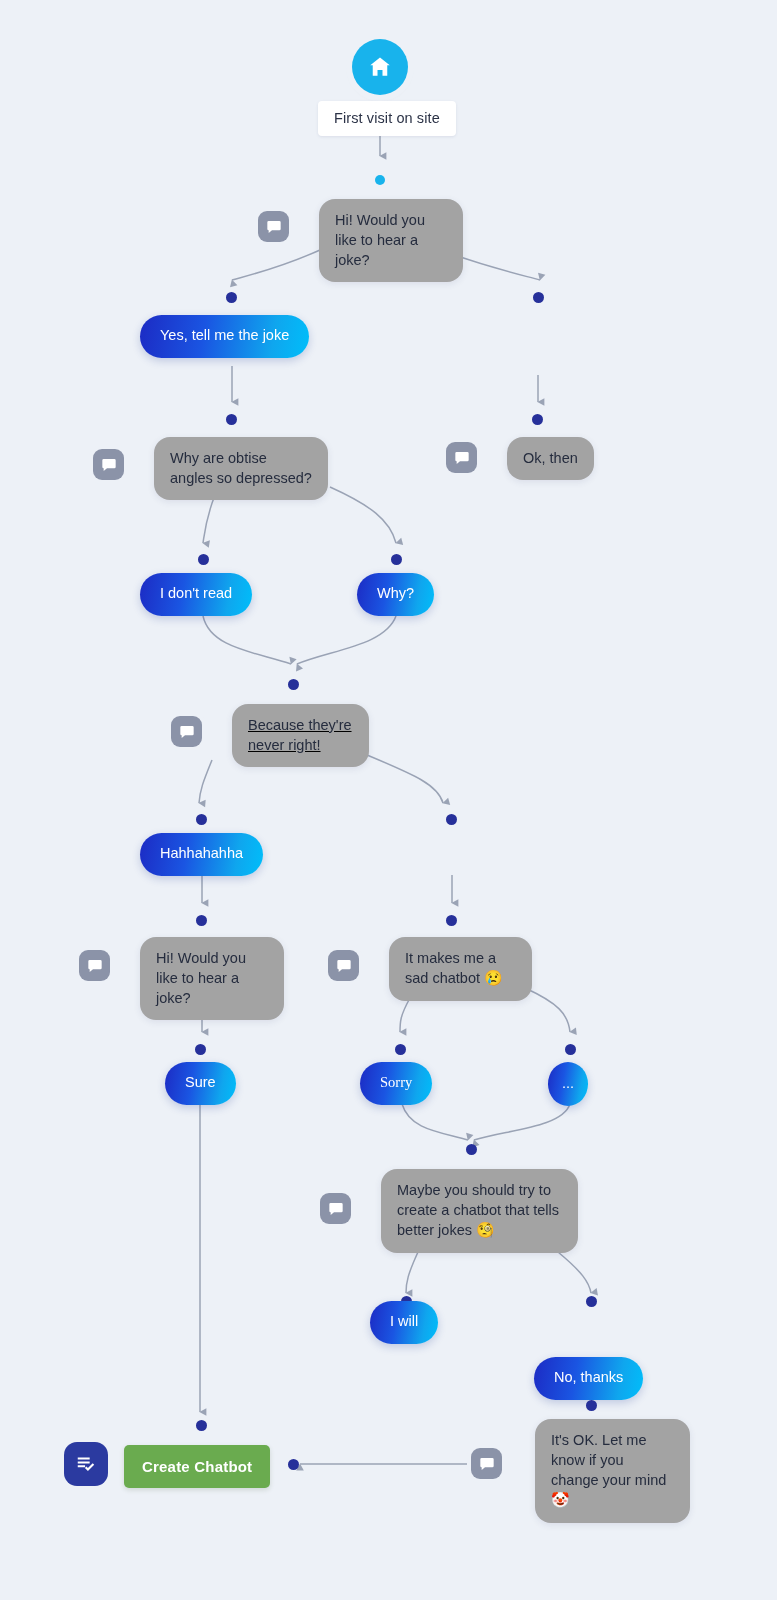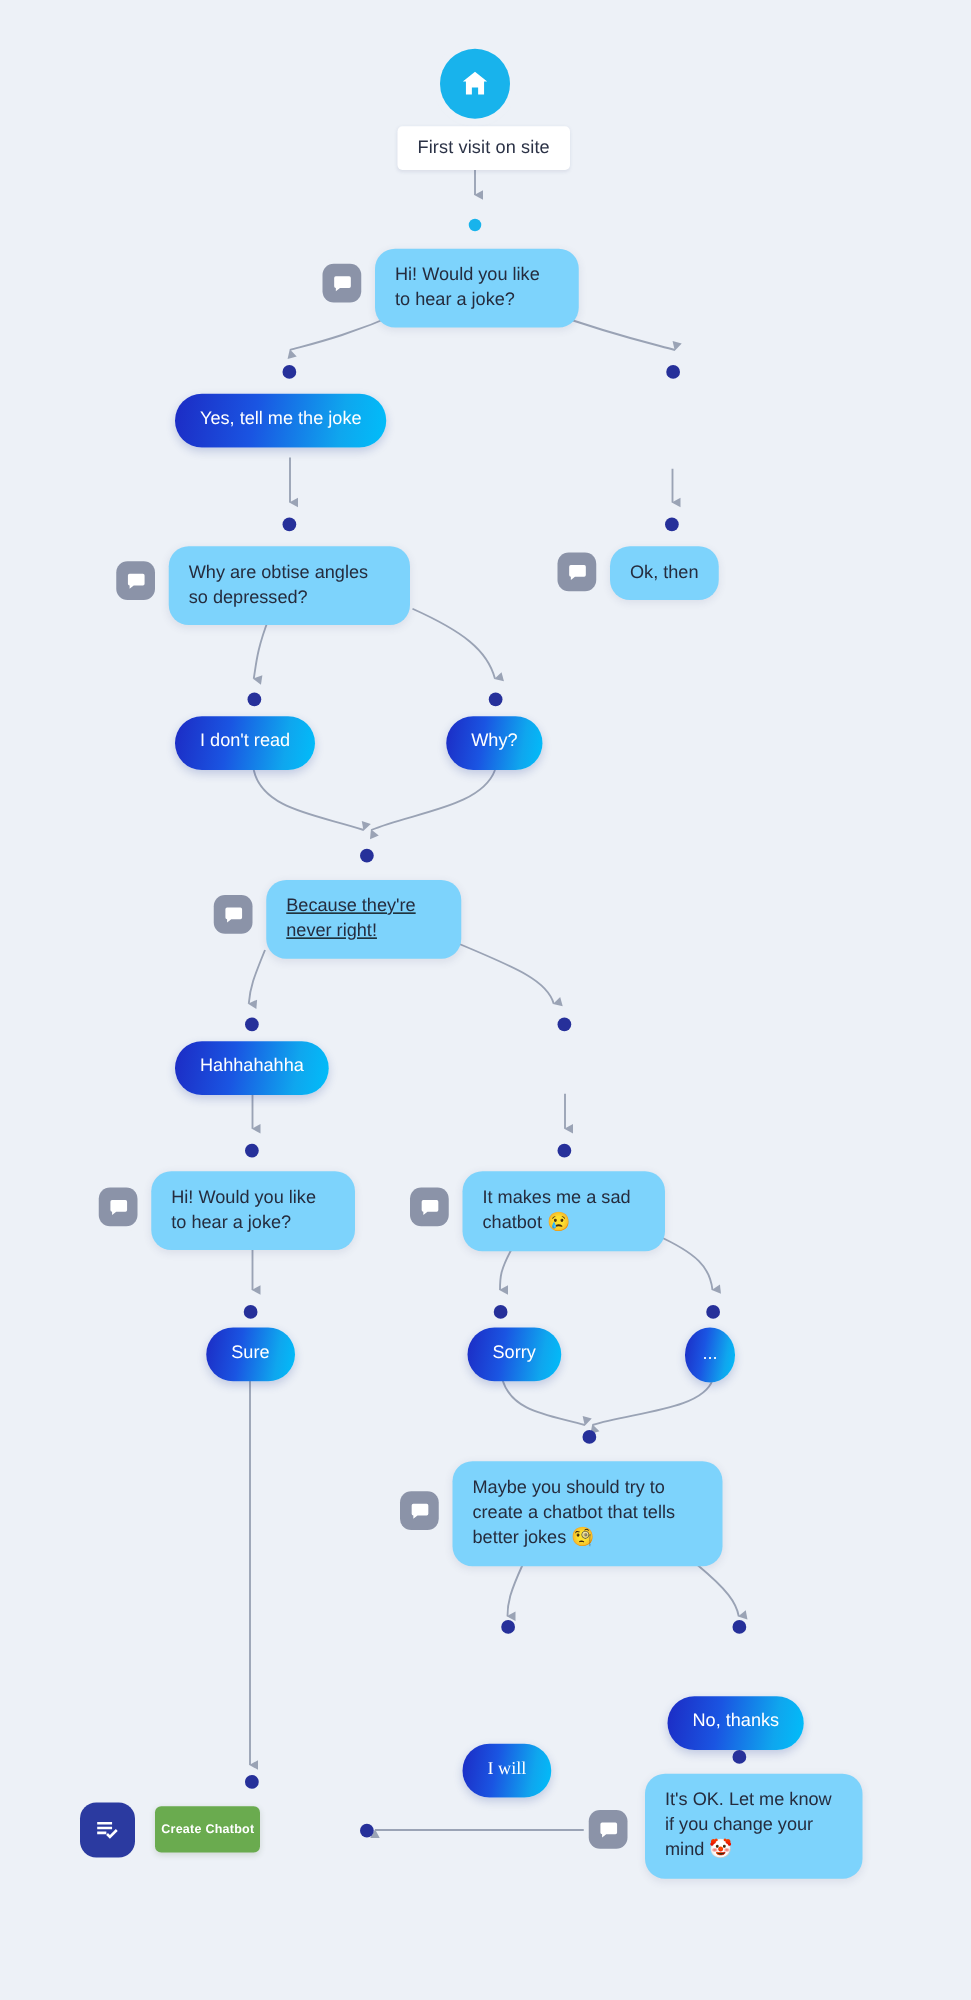--- a/index.html
+++ b/index.html
@@ -31,27 +31,28 @@
     padding: 9px 16px 10px;
     font-size: 14.5px;
     color: #2b3246;
     letter-spacing: .1px;
     box-shadow: 0 1px 3px rgba(45,60,105,.10);
     white-space: nowrap;
   }
 
   
   .bubble {
-    background: #7dd3fc;
+    background: #a3a3a3;
     border-radius: 16px;
     padding: 11px 16px 12px;
     font-size: 14.5px;
     line-height: 1.38;
     color: #252c3e;
     box-shadow: 0 2px 7px rgba(45,60,105,.10);
+    margin-left: 19px;
   }
   .bubble .emoji { font-size: 15px; }
 
   
   .chat-icon {
     width: 31px; height: 31px; border-radius: 9px;
     background: #8b93a8;
     box-shadow: 0 0 0 4px #edf1f7;
     display: flex; align-items: center; justify-content: center;
   }
@@ -79,25 +80,25 @@
     width: 11px; height: 11px;
     border-radius: 50%;
     background: #26309a;
   }
   .dot.cyan { background: #18b3ec; width: 10px; height: 10px; }
 
   
   .green-btn {
     background: #6aab4f;
     color: #fff;
-    font-size: 10px;
+    font-size: 15px;
     font-weight: bold;
     letter-spacing: .2px;
     border-radius: 5px;
-    padding: 13px 5px;
+    padding: 13px 18px;
     border: none;
     font-family: inherit;
     cursor: pointer;
     box-shadow: 0 2px 5px rgba(50,80,40,.16);
   }
   .form-icon {
     width: 44px; height: 44px; border-radius: 13px;
     background: #2b3aa0;
     box-shadow: 0 0 0 5px #edf1f7;
     display: flex; align-items: center; justify-content: center;
@@ -264,21 +265,21 @@
   <div class="node" style="left:370px; top:937px; width:162px;">
     <div class="bubble"><span>It makes me a sad chatbot </span><span class="emoji">😢</span></div>
   </div>
 
   <div class="dot" style="left:195px; top:1044px;"></div>
   <div class="node" style="left:165px; top:1062px;">
     <button class="pill">Sure</button>
   </div>
 
   <div class="dot" style="left:395px; top:1044px;"></div>
-  <div class="node" style="left:374px; top:1062px;">
+  <div class="node" style="left:360px; top:1062px;font-family:Liberation Serif, serif;">
     <button class="pill">Sorry</button>
   </div>
 
   <div class="dot" style="left:565px; top:1044px;"></div>
   <div class="node" style="left:548px; top:1062px;">
     <button class="pill round">...</button>
   </div>
 
   <div class="dot" style="left:466px; top:1144px;"></div>
   <div class="node" style="left:320px; top:1193px;">
@@ -286,21 +287,21 @@
       <svg viewBox="0 0 24 24">
           <path d="M4 3h16a2 2 0 0 1 2 2v10a2 2 0 0 1-2 2H9l-5 4v-4a2 2 0 0 1-2-2V5a2 2 0 0 1 2-2zm3 5h10v1.6H7zm0 3.4h7V13H7z"></path>
         </svg>
     </div>
   </div>
   <div class="node" style="left:362px; top:1169px; width:216px;">
     <div class="bubble"><span>Maybe you should try to create a chatbot that tells better jokes </span><span class="emoji">🧐</span></div>
   </div>
 
   <div class="dot" style="left:401px; top:1296px;"></div>
-  <div class="node" style="left:370px; top:1395px;font-family:Liberation Serif, serif;">
+  <div class="node" style="left:370px; top:1301px;">
     <button class="pill">I will</button>
   </div>
 
   <div class="dot" style="left:586px; top:1296px;"></div>
   <div class="node" style="left:534px; top:1317px;margin-top:40px;">
     <button class="pill">No, thanks</button>
   </div>
 
   <div class="dot" style="left:586px; top:1400px;"></div>
   <div class="node" style="left:471px; top:1448px;">

